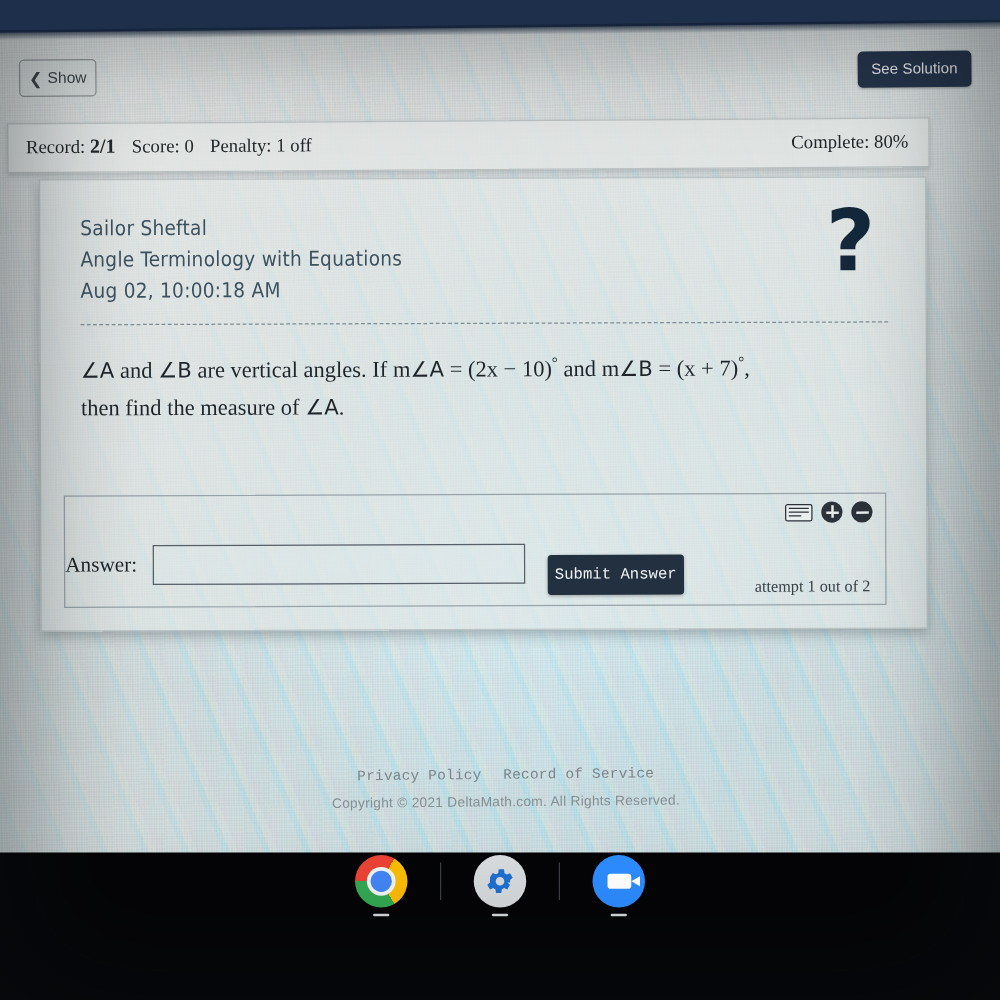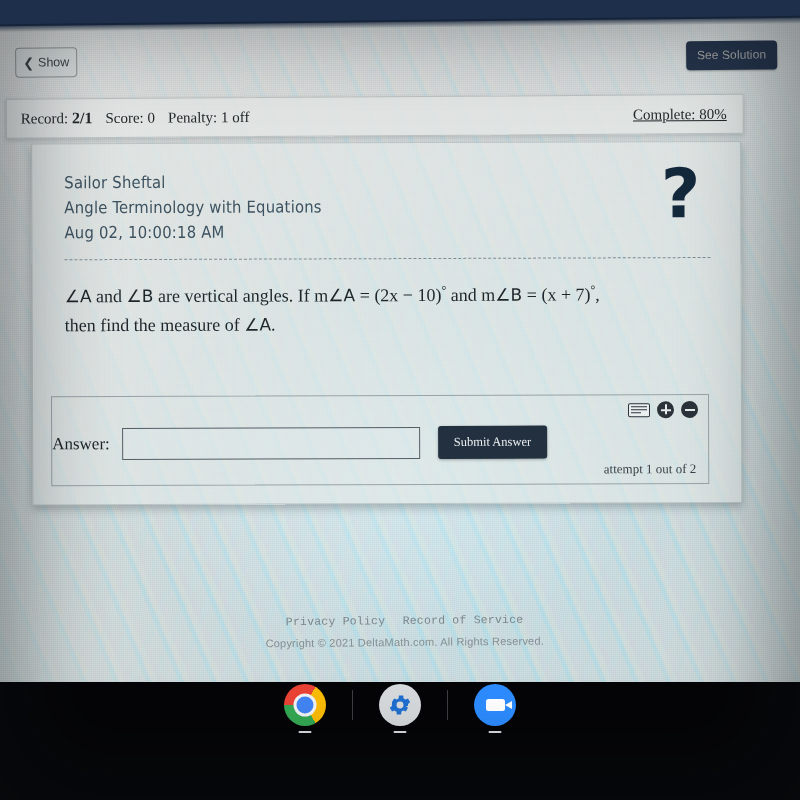--- a/index.html
+++ b/index.html
@@ -95,21 +95,21 @@
     background: rgba(214,218,218,.55);
     display:flex; align-items:center; justify-content:center; gap:4px;
     font-family:"Liberation Sans", sans-serif;
     font-size:12.5px; color:#3b4346;
   }
   .chev { font-size:13px; line-height:1; color:#3b4346; }
 
   .topbtns { position:absolute; right:40px; top:26px; display:flex; gap:8px; }
   .dk-btn {
     background:#24334a;
-    color:#a3a3a3;
+    color:#e5e5e5;
     font-family:"Liberation Sans", sans-serif;
     font-size:12px;
     padding:7px 11px 8px;
     border-radius:4px;
     letter-spacing:.1px;
     white-space:nowrap;
     box-shadow: 0 1px 2px rgba(0,0,0,.28);
   }
 
   
@@ -119,21 +119,21 @@
     background: rgba(226,229,228,.86);
     border:1px solid rgba(150,158,160,.5);
     box-shadow: 0 2px 4px rgba(60,70,75,.22);
     display:flex; align-items:center;
     padding:0 16px 0 14px;
     z-index:13;
     transform: rotate(0.18deg);
   }
   .rec-left { display:flex; align-items:baseline; gap:13px; font-size:15px; color:#23282b; }
   .frac-b { font-weight:bold; font-size:16px; }
-  .rec-right { margin-left:auto; font-size:15px; color:#23282b;text-decoration:underline; }
+  .rec-right { margin-left:auto; font-size:15px; color:#23282b; }
 
   
   .card {
     position:absolute; left:48px; top:124px;
     width:710px; height:362px;
     background: rgba(228,233,231,.60);
     border:1px solid rgba(160,170,172,.55);
     box-shadow: 0 4px 9px rgba(50,60,66,.30);
     z-index:13;
     transform: rotate(0.35deg);
@@ -200,26 +200,27 @@
   .ans-label { font-size:17px; color:#1d2428; }
   .ans-input {
     margin-left:12px; width:298px; height:32px;
     border:1px solid #565e66;
     background: rgba(222,232,236,.28);
   }
   .submit-btn {
     margin-left:18px;
     background:#22303f;
     color:#f0f3f5;
-    font-family:Liberation Serif, serif;
+    font-family:Liberation Mono, monospace;
     font-size:12.5px;
-    padding:9px 16px;
+    padding:9px 6px;
     border-radius:3px;
     white-space:nowrap;
     box-shadow:0 1px 3px rgba(0,0,0,.3);
+    margin-top:18px;
   }
   .attempt {
     position:absolute; right:12px; bottom:6px;
     font-size:13px; color:#3a4349;
   }
 
   
   .footer {
     position:absolute; left:0; top:596px; width:100%;
     text-align:center; z-index:13;

